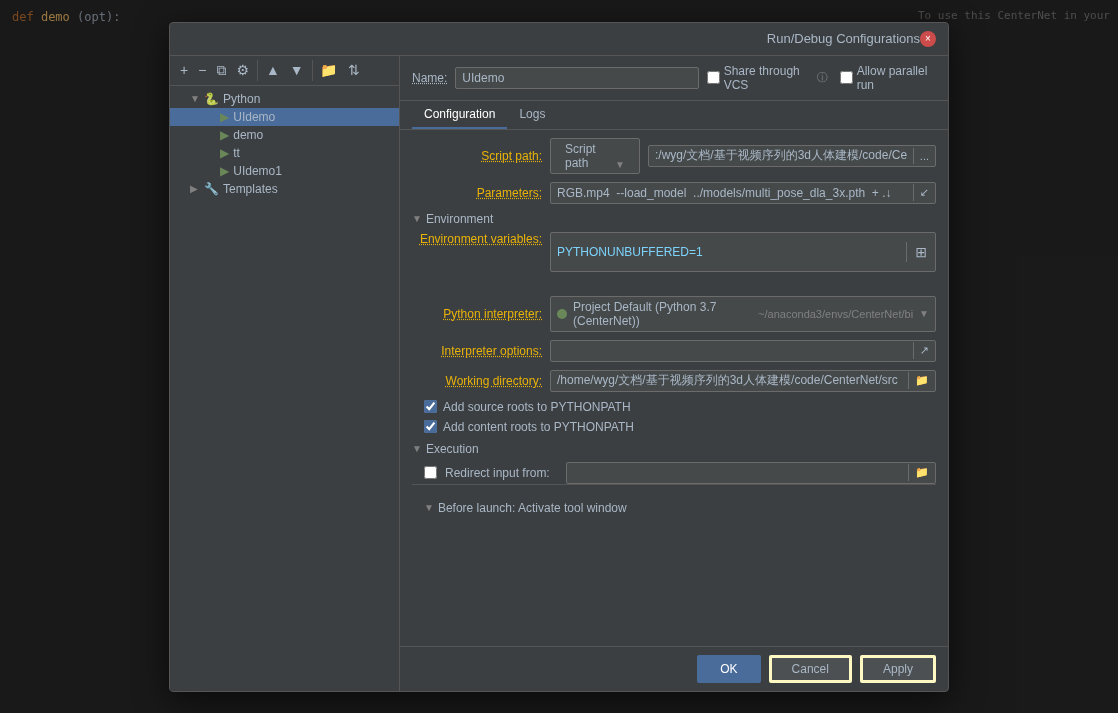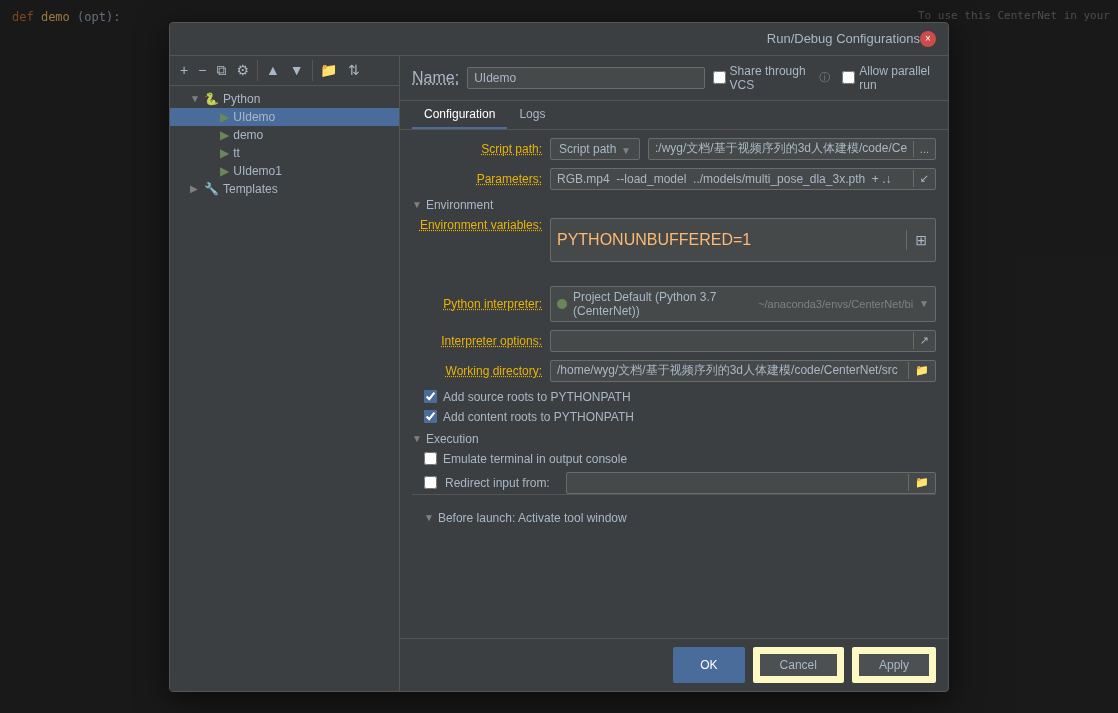--- a/index.html
+++ b/index.html
@@ -171,21 +171,21 @@
     .name-row {
       display: flex;
       align-items: center;
       padding: 8px 12px;
       gap: 8px;
       border-bottom: 1px solid #555;
     }
 
     .name-label {
       color: #a9b7c6;
-      font-size: 16px;
+      font-size: 12px;
       text-decoration: underline;
       text-decoration-style: dotted;
     }
 
     .name-input {
       flex: 1;
       background: #45494a;
       border: 1px solid #6b6b6b;
       color: #a9b7c6;
       padding: 3px 6px;
@@ -284,21 +284,21 @@
     }
 
     .select-field {
       flex: 1;
       display: flex;
       align-items: flex-end;
       background: #45494a;
       border: 1px solid #6b6b6b;
       border-radius: 2px;
       cursor: pointer;
-      padding: 3px 8px;
+      padding: 3px 14px;
     }
 
     .select-text { flex: 1; font-size: 12px; color: #a9b7c6; }
     .select-arrow { color: #808080; font-size: 10px; }
 
     .script-path-row {
       display: flex;
       align-items: center;
       margin-bottom: 8px;
       gap: 8px;
@@ -353,21 +353,21 @@
     .dialog-footer {
       border-top: 1px solid #555;
       padding: 8px 12px;
       display: flex;
       justify-content: flex-end;
       gap: 8px;
     }
 
     .footer-btn {
       background: #4c5052;
-      border: 7px solid #fef9c3;
+      border: 3px solid #fef9c3;
       color: #a9b7c6;
       padding: 4px 20px;
       font-size: 12px;
       cursor: pointer;
       border-radius: 2px;
     }
 
     .footer-btn.primary {
       background: #4a6c9b;
       border-color: #4a6c9b;
@@ -412,23 +412,23 @@
       display: flex;
       align-items: center;
       background: #45494a;
       border: 1px solid #6b6b6b;
       border-radius: 2px;
     }
     .env-var-input input {
       flex: 1;
       background: transparent;
       border: none;
-      color: #fdba74;
+      color: #7dd3fc;
       padding: 12px 6px;
-      font-size: 16px;
+      font-size: 12px;
       outline: none;
     }
     .env-var-btn {
       background: none;
       border: none;
       border-left: 1px solid #6b6b6b;
       color: #a9b7c6;
       padding: 2px 8px;
       cursor: pointer;
       font-size: 14px;
@@ -603,24 +603,20 @@
           <div class="config-checkbox-row">
             <input type="checkbox" checked="" style="">
             <span class="config-checkbox-label">Add content roots to PYTHONPATH</span>
           </div>
 
           <div class="section-header">
             <span class="section-arrow">▼</span>
             <span>Execution</span>
           </div>
 
-          <div class="config-checkbox-row">
-            <input type="checkbox" style="">
-            <span class="config-checkbox-label">Emulate terminal in output console</span>
-          </div>
 
 
           <div class="redirect-row">
             <input type="checkbox" style="">
             <span class="config-checkbox-label" style="margin-right:8px;">Redirect input from:</span>
             <div class="field-input-with-btn" style="flex:1;">
               <input type="text" style="">
               <button class="field-btn">📁</button>
             </div>
           </div>

